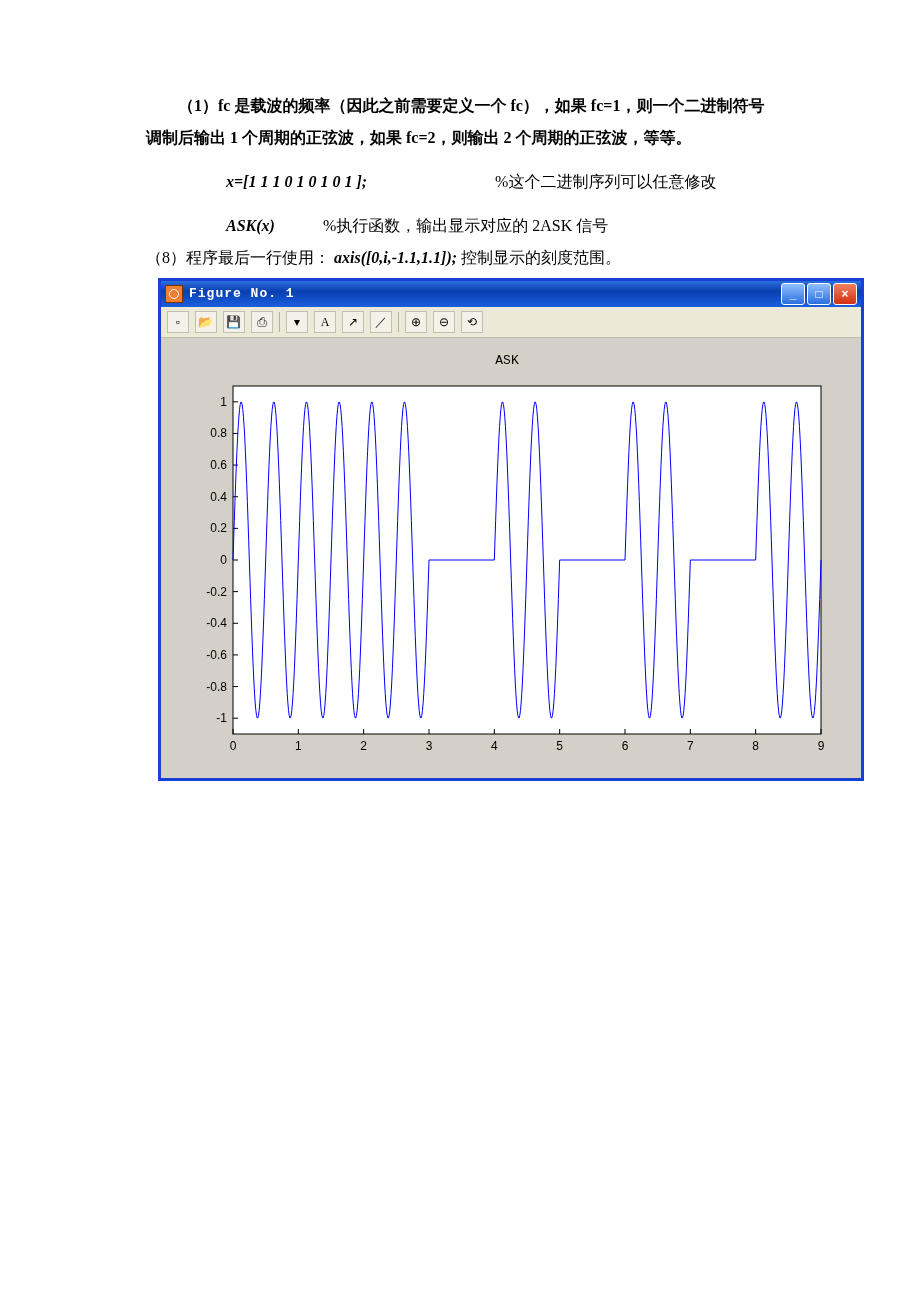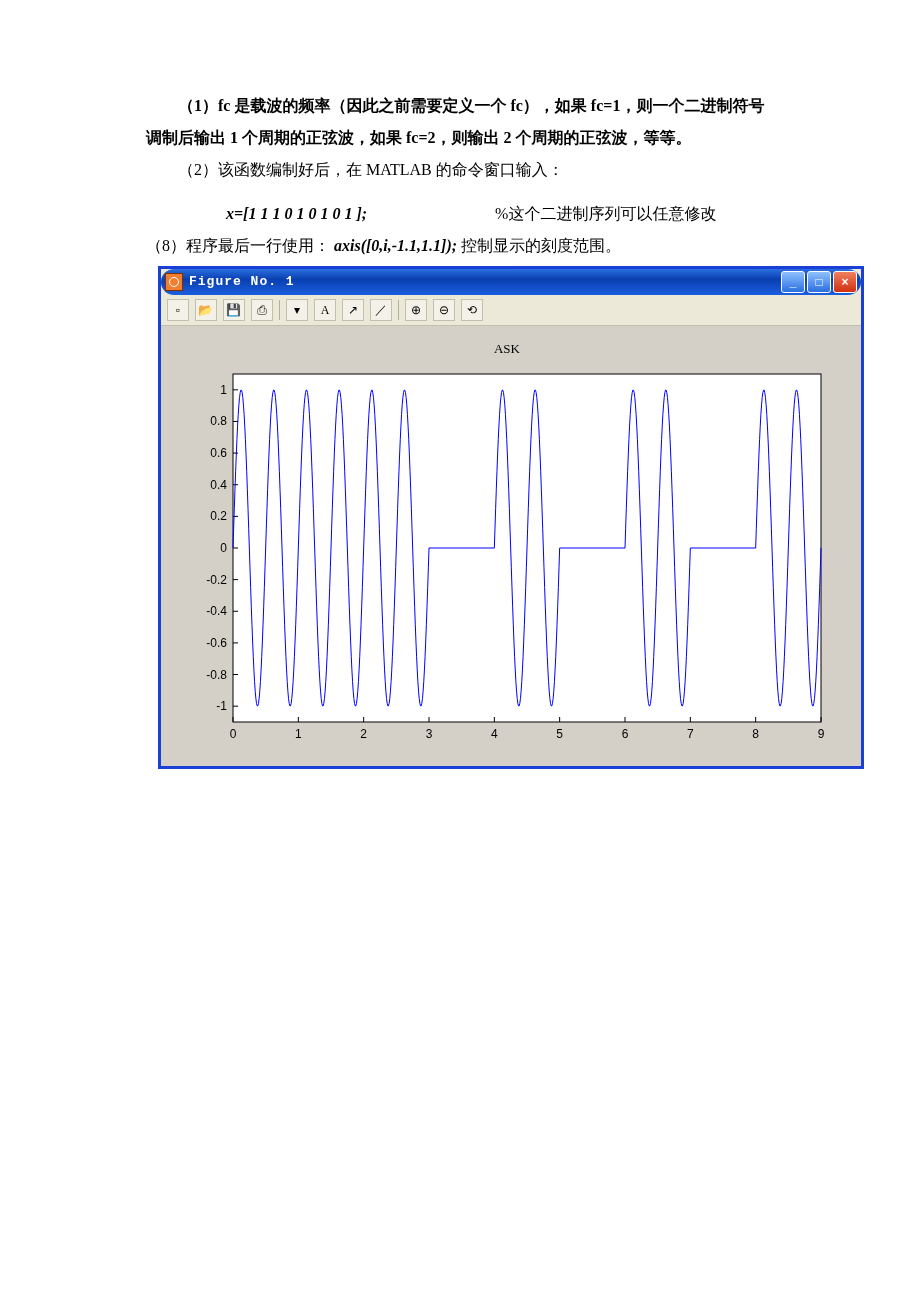--- a/index.html
+++ b/index.html
@@ -33,21 +33,20 @@
     font-family: Tahoma, "MS Sans Serif", sans-serif;
   }
   .titlebar {
     height: 26px;
     background: linear-gradient(to bottom, #2a6fe0, #0a3fb0 40%, #1a5fe0);
     color: #fff;
     display: flex;
     align-items: center;
     padding: 0 4px;
     font-size: 13px;
-    border-radius: 13px;
   }
   .titlebar-icon {
     width: 16px; height: 16px;
     background: #f08030;
     border: 1px solid #803000;
     margin-right: 6px;
     position: relative;
   }
   .titlebar-icon::after {
     content: "";
@@ -95,48 +94,52 @@
     font-size: 12px;
   }
   .tsep { width:1px; height:20px; background:#b0b0a0; }
 
   .plot-area {
     background: #d4d0c8;
     padding: 10px 18px 14px 10px;
   }
   .chart-title {
     text-align: center;
-    font-family: Liberation Serif, serif;
+    font-family: Liberation Mono, monospace;
     font-size: 13px;
     color: #000;
     margin-bottom: 2px;
   }
   .chart {
     position: relative;
     width: 648px;
     height: 388px;
     margin: 0 auto;
   }
   .chart svg { display:block; }
 </style>
 </head>
 <body>
 
 <div class="page">
 
   <div class="para bold">（1）fc 是载波的频率（因此之前需要定义一个 fc），如果 fc=1，则一个二进制符号调制后输出 1 个周期的正弦波，如果 fc=2，则输出 2 个周期的正弦波，等等。</div>
 
-  <div class="para">（2）该函数编制好后，在 MATLAB 的命令窗口输入：</div>
 
   <div class="code-line">
     <span class="italic">x=[1 1 1 0 1 0 1 0 1 ];</span>
     <span style="display:inline-block; width:120px;"></span>
     <span>%这个二进制序列可以任意修改</span>
   </div>
 
+  <div class="code-line">
+    <span class="italic">ASK(x)</span>
+    <span style="display:inline-block; width:40px;"></span>
+    <span>%执行函数，输出显示对应的 2ASK 信号</span>
+  </div>
 
   <div class="no-indent">
     <span>（8）程序最后一行使用：  </span>
     <span class="italic bold">axis([0,i,-1.1,1.1]);</span>
     <span>   控制显示的刻度范围。</span>
   </div>
 
 
   <div class="figure-window">
     <div class="titlebar">

